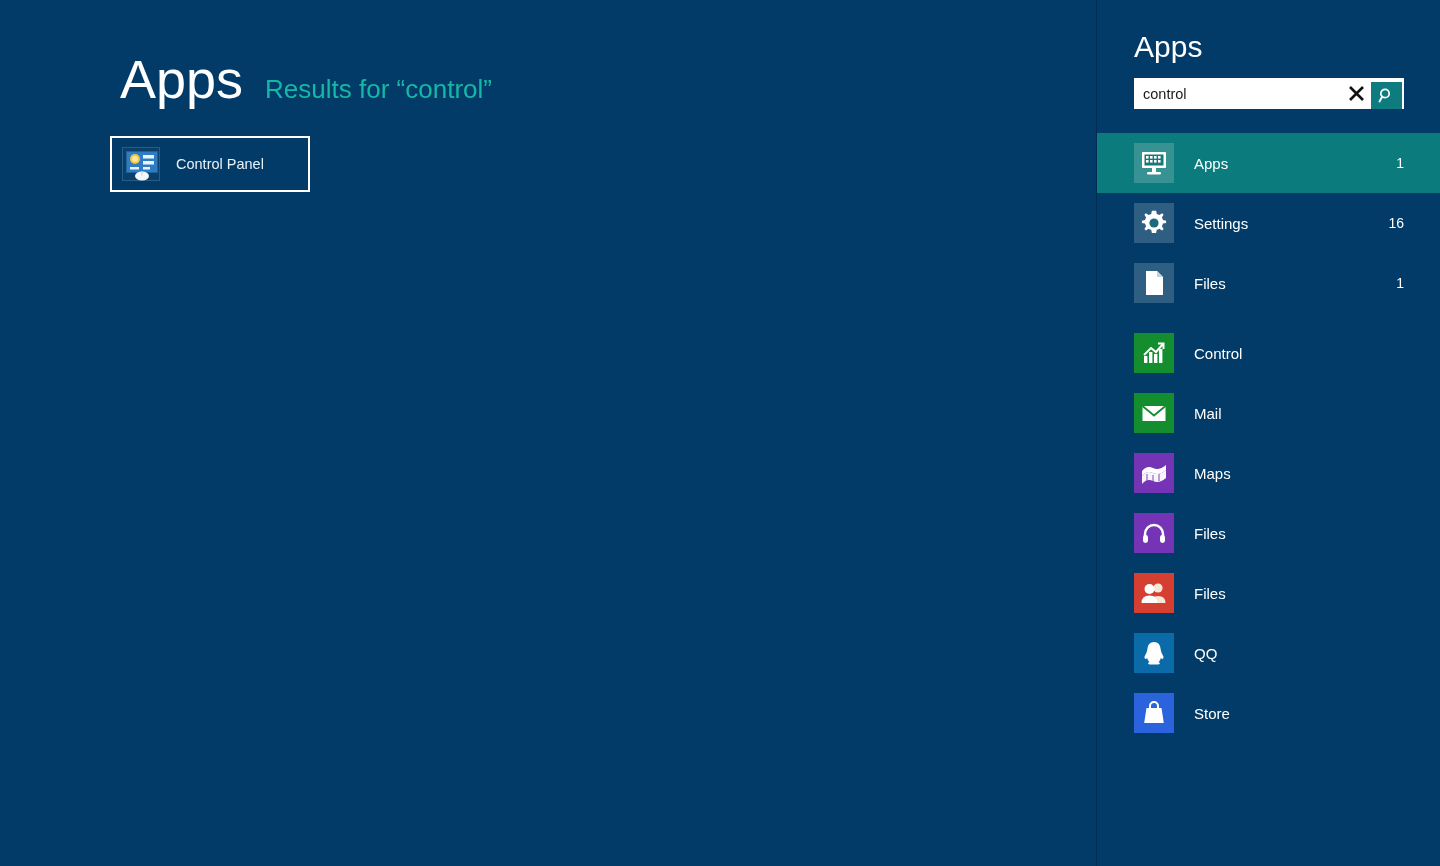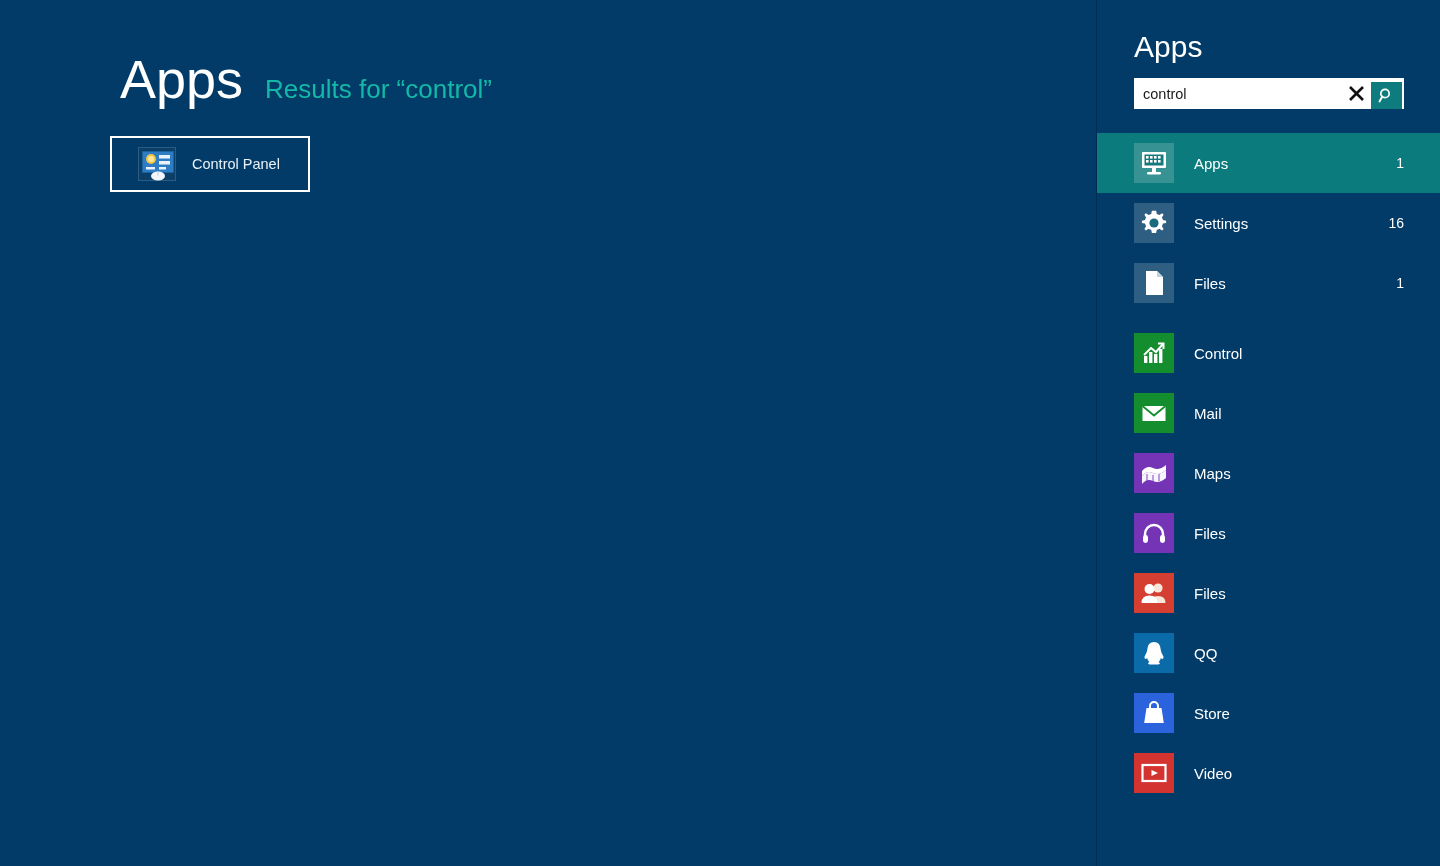--- a/index.html
+++ b/index.html
@@ -54,21 +54,21 @@
   
   .app-tile {
     position: absolute;
     left: 110px;
     top: 136px;
     width: 200px;
     height: 56px;
     border: 2px solid #ffffff;
     display: flex;
     align-items: center;
-    padding-left: 26px;
+    padding-left: 10px;
     background: transparent;
   }
 
   .app-tile-icon {
     width: 38px;
     height: 34px;
     flex: 0 0 auto;
     position: relative;
     border: 1px solid #2a5d85;
     background: #0b3f67;
@@ -398,25 +398,15 @@
       <div class="row-icon tile-brightblue">
         <svg width="28" height="28" viewBox="0 0 28 28">
           <path fill="#ffffff" d="M6.5 9 h15 l2.3 15 h-19.6 z"></path>
           <path d="M10 10 v-3 a4 4 0 0 1 8 0 v3" fill="none" stroke="#ffffff" stroke-width="2"></path>
         </svg>
       </div>
       <div class="row-label">Store</div>
       <div class="row-count"></div>
     </div>
 
-    <div class="scope-row">
-      <div class="row-icon tile-videored">
-        <svg width="28" height="28" viewBox="0 0 28 28">
-          <rect x="2.5" y="6" width="23" height="16" fill="none" stroke="#ffffff" stroke-width="2.2"></rect>
-          <path d="M11.5 11 L18 14 L11.5 17 z" fill="#ffffff"></path>
-        </svg>
-      </div>
-      <div class="row-label">Video</div>
-      <div class="row-count"></div>
-    </div>
 
   </div>
 </div>
 
 </body></html>

